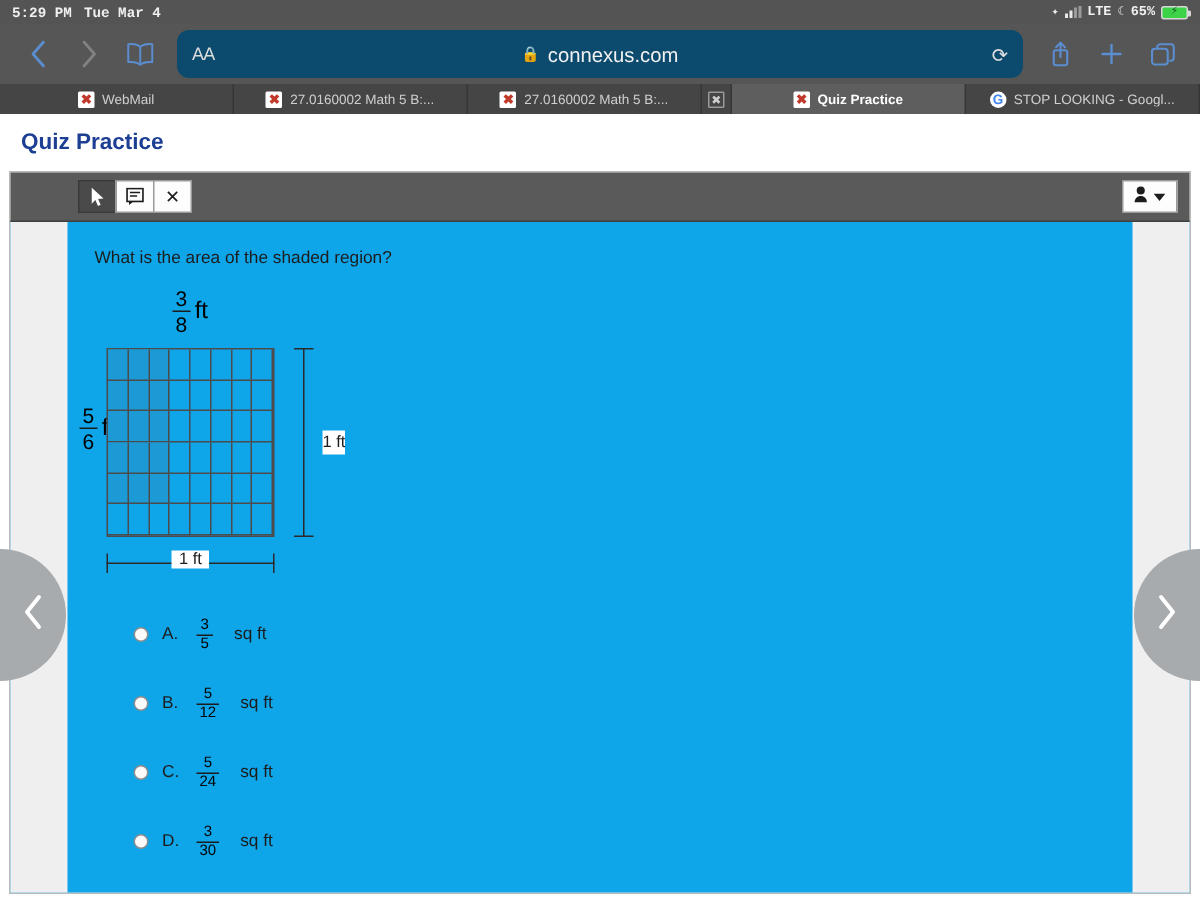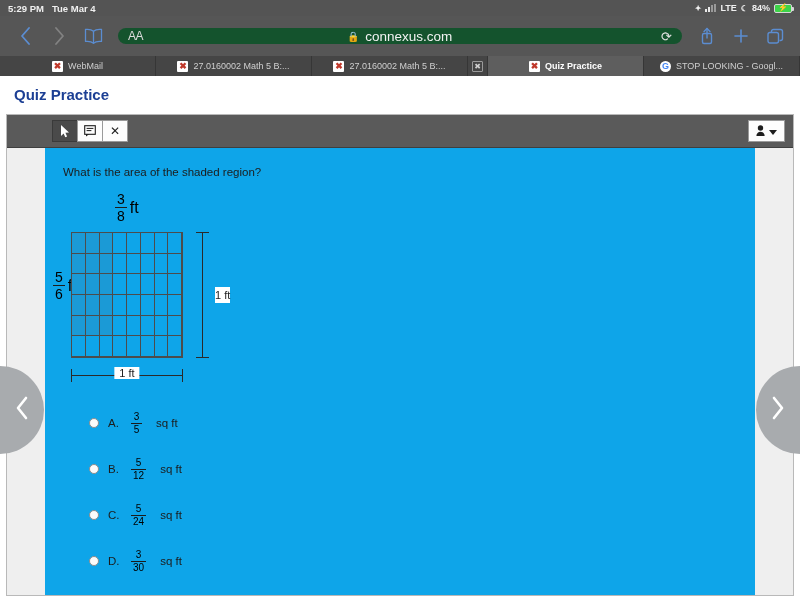--- a/index.html
+++ b/index.html
@@ -8,21 +8,21 @@
     font-family: "Liberation Sans", sans-serif;
     background: #ffffff;
     overflow: hidden;
   }
   .screen { position: relative; width: 800px; height: 600px; background: #fff; }
 
   
   .statusbar {
     height: 16px; background: #545454; color: #f0f0f0;
     display: flex; align-items: center; justify-content: space-between;
-    padding: 0 8px; font-size: 9.5px; font-weight: bold;
+    padding: 0 8px; font-size: 9.5px; font-weight: bold; font-family: Liberation Mono, monospace;
   }
   .sb-left { display: flex; gap: 8px; align-items: center; }
   .sb-right { display: flex; gap: 4px; align-items: center; font-size: 9px; }
   .signal { display: inline-flex; align-items: flex-end; gap: 1px; height: 8px; }
   .signal i { width: 2px; background: #e8e8e8; display: block; }
   .signal i:nth-child(1) { height: 3px; }
   .signal i:nth-child(2) { height: 5px; }
   .signal i:nth-child(3) { height: 7px; background:#9a9a9a; }
   .signal i:nth-child(4) { height: 8px; background:#9a9a9a; }
   .battery {
@@ -40,22 +40,22 @@
   .browser-bar {
     height: 40px; background: #565656;
     display: flex; align-items: center; padding: 0 10px; gap: 4px;
   }
   .navbtn {
     width: 30px; height: 30px; display: flex; align-items: center; justify-content: center;
     color: #5b8dd1;
   }
   .navbtn.disabled { color: #828282; }
   .urlbar {
-    flex: 1; height: 16px; background: #14532d; border-radius: 8px;
-    display: flex; align-items: center; padding: 0 10px; margin: 0 6px;
+    flex: 1; height: 16px; background: #0c4a6e; border-radius: 8px;
+    display: flex; align-items: center; padding: 16px 10px; margin: 0 6px;
     position: relative;
   }
   .aa { color: #dcdcdc; font-size: 12px; letter-spacing: -0.5px; }
   .url-center {
     position: absolute; left: 0; right: 0; text-align: center;
     color: #f2f2f2; font-size: 13.5px; display: flex;
     align-items: center; justify-content: center; gap: 5px; pointer-events: none;
   }
   .reload { margin-left: auto; color: #e2e2e2; font-size: 13px; z-index: 1; }
 
@@ -208,21 +208,21 @@
     <div class="sb-right">
       <span style="font-size:8px;">✦</span>
       <span class="signal">
           <i></i>
           <i></i>
           <i></i>
           <i></i>
         </span>
       <span>LTE</span>
       <span style="font-size:8px;">☾</span>
-      <span>84%</span>
+      <span>65%</span>
       <span class="battery">
           <span class="bolt">⚡</span>
         </span>
     </div>
   </div>
 
   <div class="browser-bar">
     <div class="navbtn">
       <svg width="11" height="18" viewBox="0 0 11 18">
           <polyline points="9,1 2,9 9,17" fill="none" stroke="currentColor" stroke-width="1.8" stroke-linecap="round" stroke-linejoin="round"></polyline>

